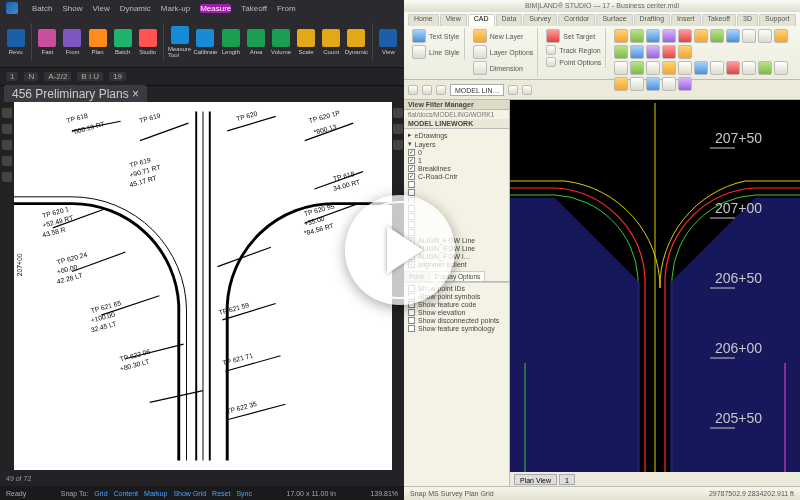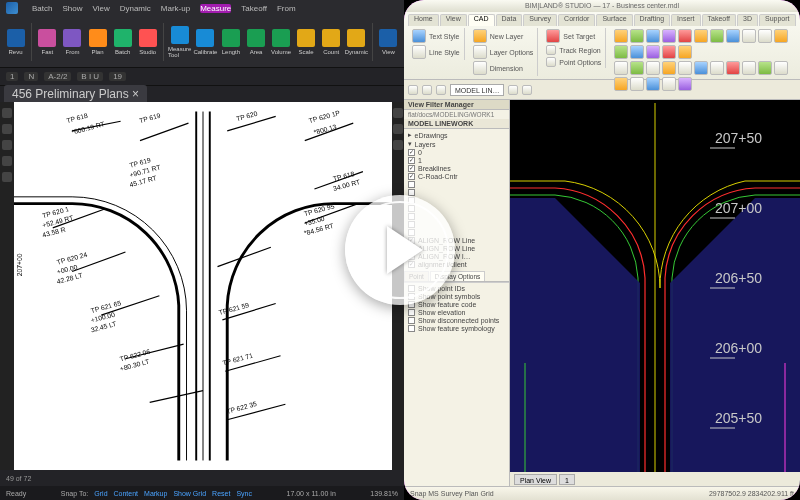--- a/index.html
+++ b/index.html
@@ -1,21 +1,21 @@
 <!DOCTYPE html>
 <html><head>
 <meta charset="utf-8">
 <style>
   * { box-sizing: border-box; margin: 0; padding: 0; }
   body { font-family: "Segoe UI", Arial, sans-serif; background: #000; width: 800px; height: 500px; overflow: hidden; position: relative; }
 
   .split { display: flex; width: 100%; height: 100%; }
   .pane { position: relative; overflow: hidden; }
   .pane.left { width: 404px; background: #2a2a2e; }
-  .pane.right { flex: 1; background: #d946ef; border-radius: 20px; }
+  .pane.right { flex: 1; background: #d946ef; }
 
   
   .l-menubar { height: 16px; background: #2b2b2f; display: flex; align-items: center; padding: 0 6px; gap: 10px; font-size: 8px; color: #bbb; }
   .l-menubar .logo { width: 12px; height: 12px; border-radius: 2px; background: linear-gradient(135deg,#1b5fa8,#3e8ed0); margin-right: 4px; }
   .l-menubar span { cursor: default; }
 
   .l-ribbon { height: 52px; background: #2b2b2f; border-bottom: 1px solid #111; display: flex; align-items: center; padding: 2px 4px; gap: 2px; }
   .l-ribbon .btn { width: 28px; height: 42px; display: flex; flex-direction: column; align-items: center; justify-content: center; gap: 2px; font-size: 6px; color: #ccc; border-radius: 3px; }
   .l-ribbon .btn .ic { width: 18px; height: 18px; border-radius: 2px; }
   .sep-v { width: 1px; height: 38px; background: #444; margin: 0 2px; }

